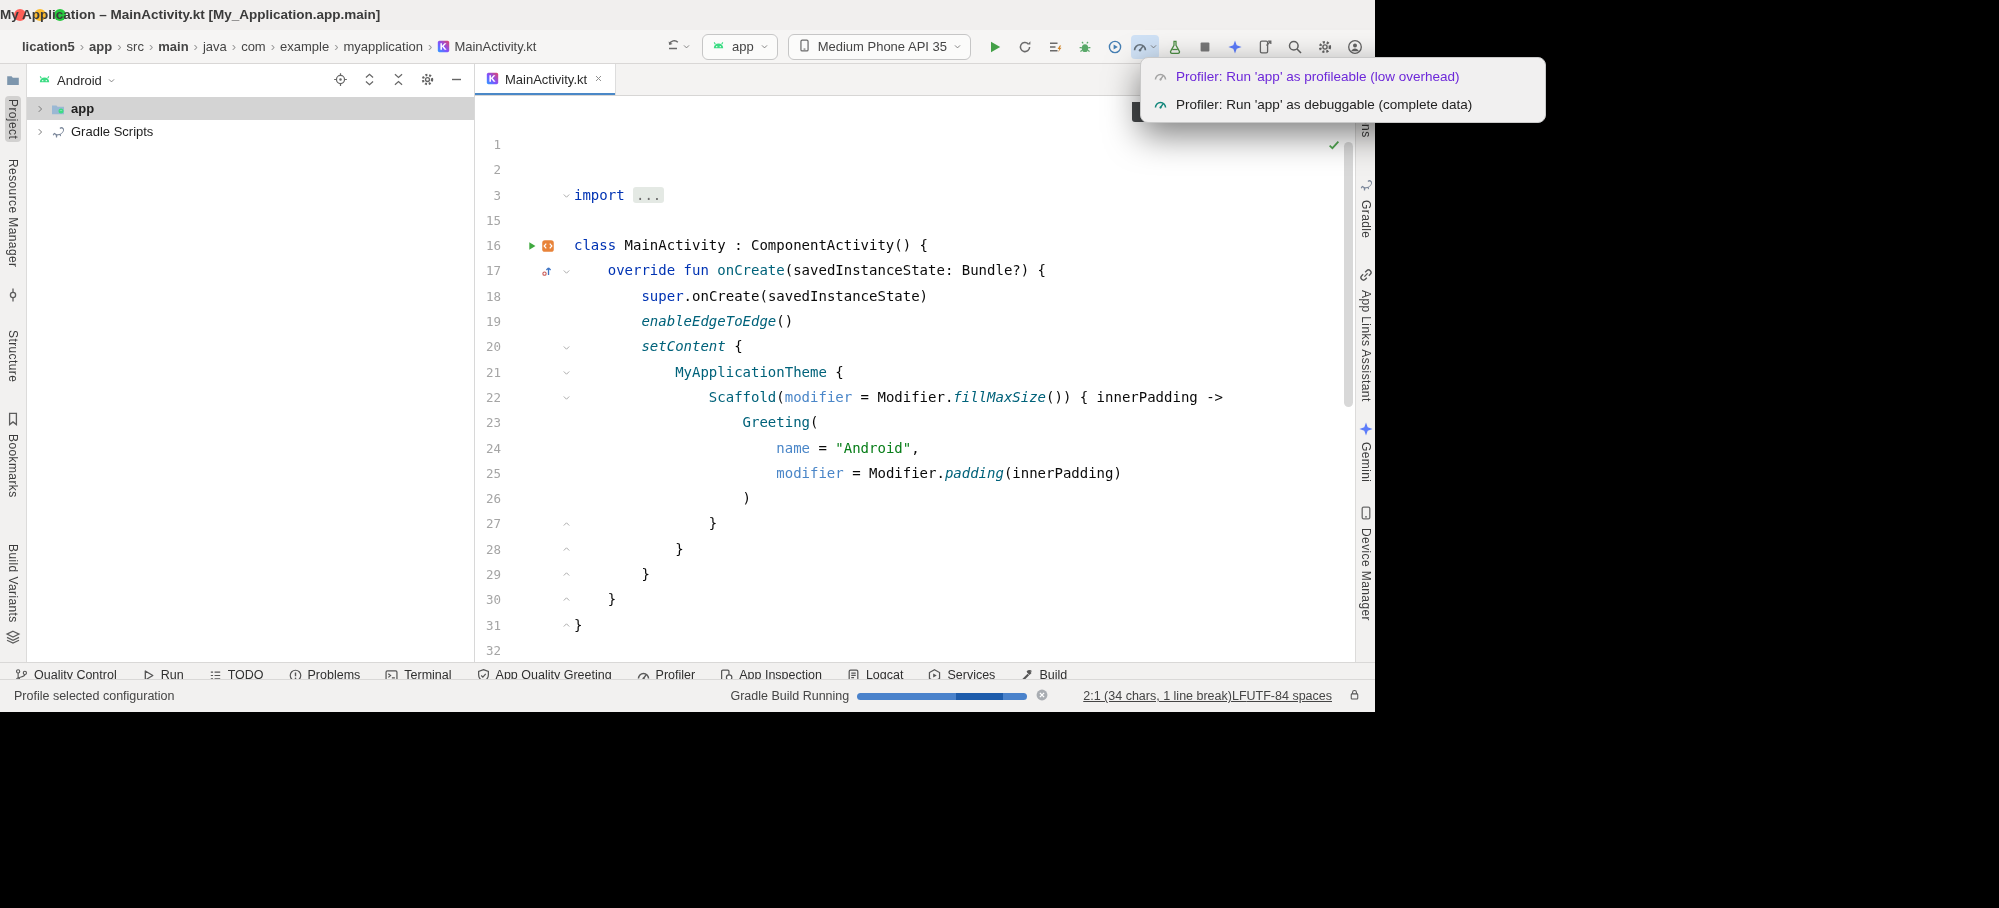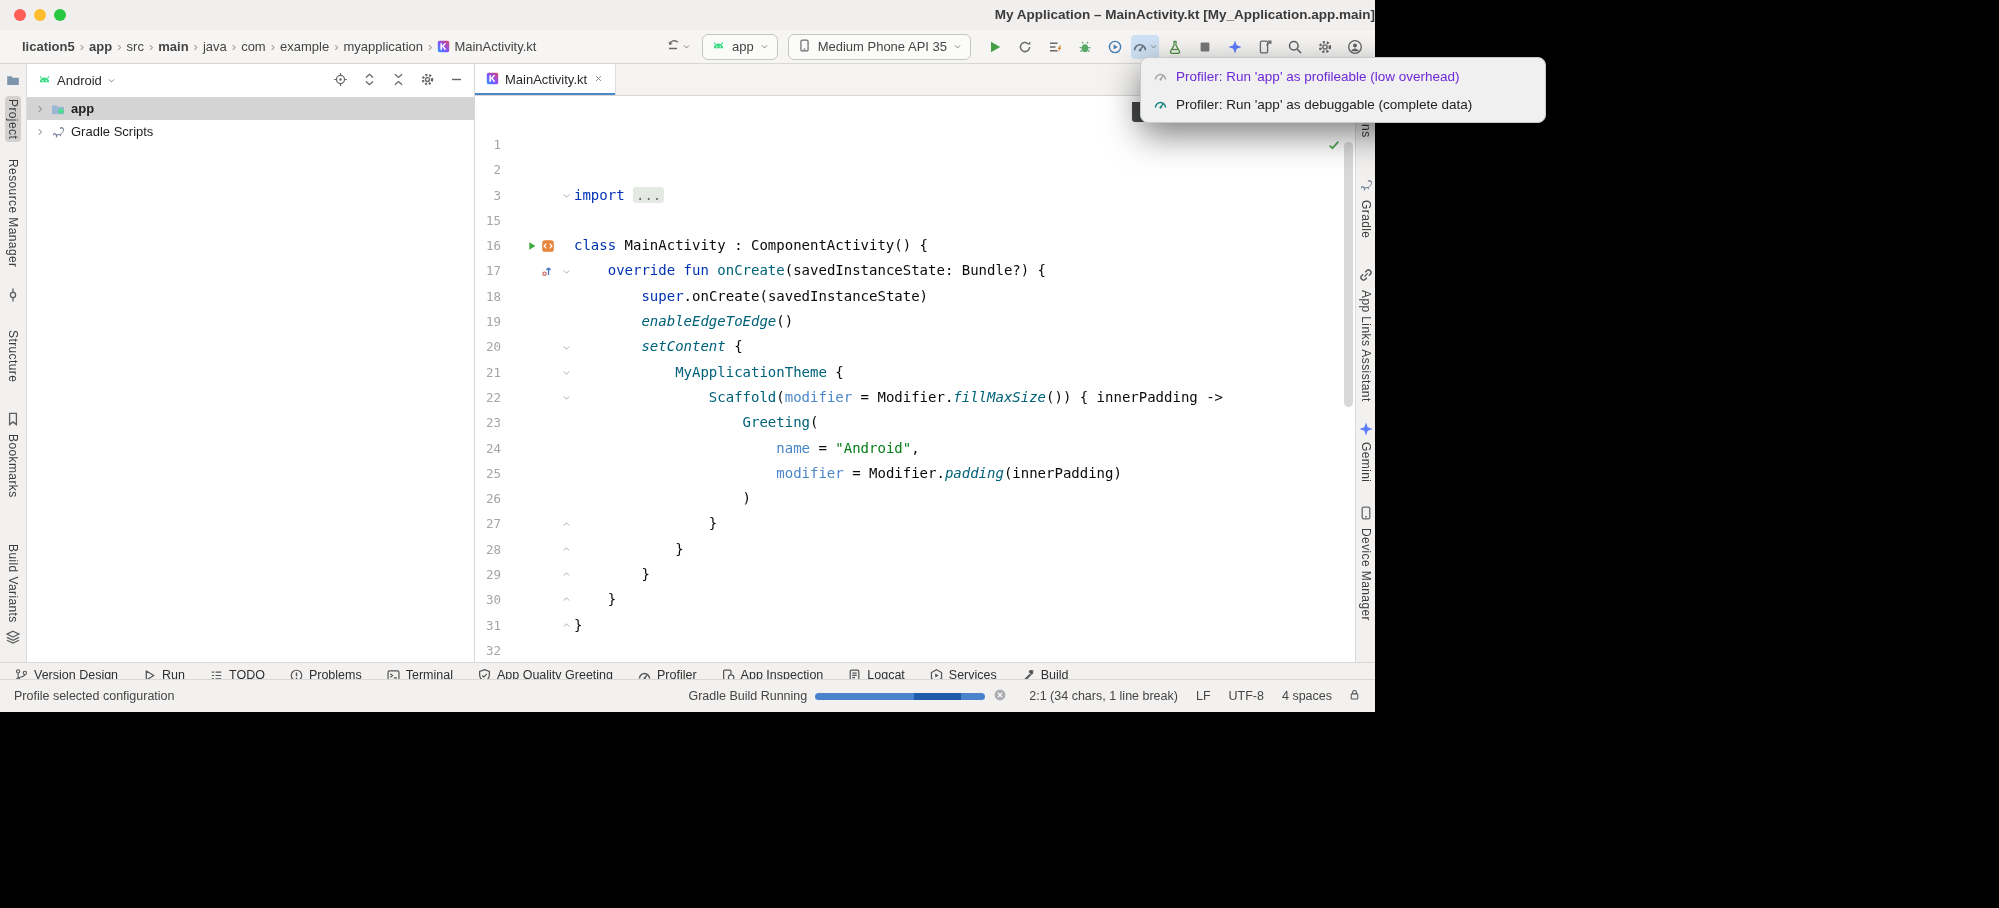--- a/index.html
+++ b/index.html
@@ -4,21 +4,21 @@
 <style>
   html,body{margin:0;padding:0;background:#000;}
   .screen{position:relative;width:1999px;height:908px;background:#000;overflow:hidden;font-family:"Liberation Sans",sans-serif;-webkit-font-smoothing:antialiased;}
   .window{position:absolute;left:0;top:0;width:1375px;height:712px;background:#fff;overflow:hidden;}
 
   
   .titlebar{position:absolute;left:0;top:0;right:0;height:30px;background:#f1efee;border-bottom:1px solid #d6d4d3;}
   .lights{position:absolute;left:14px;top:9px;display:flex;gap:8px;}
   .light{width:12px;height:12px;border-radius:50%;}
   .light.red{background:#ff5f57;}.light.yellow{background:#febc2e;}.light.green{background:#28c840;}
-  .wtitle{position:absolute;left:0;right:0;top:0;height:30px;line-height:30px;text-align:right;font-size:13.5px;font-weight:bold;color:#3b3b3b;}
+  .wtitle{position:absolute;left:0;right:0;top:0;height:30px;line-height:30px;text-align:left;font-size:13.5px;font-weight:bold;color:#3b3b3b;}
 
   
   .toolbar{position:absolute;left:0;top:30px;right:0;height:34px;background:#f6f5f4;border-bottom:1px solid #d9d7d6;display:flex;align-items:center;padding-left:20px;font-size:13px;color:#454545;box-sizing:border-box;}
   .breadcrumbs{display:flex;align-items:center;white-space:nowrap;}
   .bitem{display:flex;align-items:center;gap:4px;padding:1px 2px;border-radius:3px;cursor:default;}
   .bitem.b{font-weight:bold;}
   .bsep{color:#9b9b9b;margin:0 3px;font-size:13px;}
   .tb-right{margin-left:auto;display:flex;align-items:center;padding-right:6px;}
   .pill{display:flex;align-items:center;gap:6px;border:1px solid #c6c6c6;border-radius:6px;height:24px;padding:0 8px;background:#fbfbfa;margin-left:10px;white-space:nowrap;}
   .tbtn{height:24px;min-width:28px;display:flex;align-items:center;justify-content:center;border-radius:4px;margin-left:2px;gap:1px;}
@@ -67,21 +67,21 @@
   .tok-fold{background:#e4e9e4;color:#6d6d6d;border-radius:3px;padding:0 3px;}
   .echeck{position:absolute;top:42px;right:14px;}
   .escroll{position:absolute;top:46px;right:2px;width:9px;height:265px;background:#cbcbcb;border-radius:5px;opacity:.75;}
 
   
   .bottombar{position:absolute;left:0;right:0;bottom:25px;height:25px;background:#f2f1f0;border-top:1px solid #d9d8d7;display:flex;align-items:center;gap:24px;padding-left:14px;font-size:12.5px;color:#2f2f2f;box-sizing:border-box;}
   .bitem2{display:flex;align-items:center;gap:5px;white-space:nowrap;}
   .statusbar{position:absolute;left:0;right:0;bottom:0;height:25px;background:#f2f1f0;border-top:1px solid #d9d8d7;display:flex;align-items:center;padding:16px 14px;font-size:12.5px;color:#454545;box-sizing:border-box;}
   .sprog{margin-left:auto;display:flex;align-items:center;gap:8px;white-space:nowrap;}
   .ptrack{width:170px;height:7px;border-radius:4px;background:linear-gradient(90deg,#4a82cb 0 58%,#1e5cab 58% 86%,#4a82cb 86%);display:inline-block;}
-  .sitems{display:flex;gap:18px;margin-left:22px;margin-right:16px;white-space:nowrap;}
+  .sitems{display:flex;margin-left:34px;margin-right:16px;white-space:nowrap;text-decoration:underline;}
 
   
   .popup{position:absolute;left:1140px;top:57px;width:404px;background:#f1f0f0;border:1px solid #c9c9c9;border-radius:8px;box-shadow:0 12px 34px rgba(0,0,0,.5);padding:4px 0;z-index:60;font-size:13.5px;color:#222;}
   .prow{display:flex;align-items:center;gap:8px;padding:3px 12px;height:22px;white-space:nowrap;}
   .prow.disabled{color:#6d28d9;}
   .code-split{position:absolute;left:1132px;top:102px;width:221px;height:20px;background:#46494b;display:flex;align-items:center;gap:16px;padding:0 12px;color:#e6e6e6;font-size:12px;z-index:40;box-sizing:border-box;border-radius:0 0 3px 3px;}
   .csitem{display:flex;align-items:center;gap:4px;}
 </style>
 </head>
 <body>
@@ -686,21 +686,21 @@
     <div class="bottombar" id="bottombar">
         <div class="bitem2">
           <span class="ic">
             <svg width="15" height="15" viewBox="0 0 16 16">
               <circle cx="4.4" cy="3.6" r="1.7" fill="none" stroke="#555" stroke-width="1.2"></circle>
               <circle cx="4.4" cy="12.4" r="1.7" fill="none" stroke="#555" stroke-width="1.2"></circle>
               <circle cx="11.6" cy="5.2" r="1.7" fill="none" stroke="#555" stroke-width="1.2"></circle>
               <path d="M4.4 5.3v5.4M11.6 6.9c0 3.2-7.2 2.2-7.2 4.4" fill="none" stroke="#555" stroke-width="1.2"></path>
             </svg>
           </span>
-          <span>Version Design</span>
+          <span>Quality Control</span>
         </div>
         <div class="bitem2">
           <span class="ic">
             <svg width="15" height="15" viewBox="0 0 16 16">
               <path d="M4.6 3.2l8 4.8-8 4.8z" fill="none" stroke="#555" stroke-width="1.4" stroke-linejoin="round"></path>
             </svg>
           </span>
           <span>Run</span>
         </div>
         <div class="bitem2">

